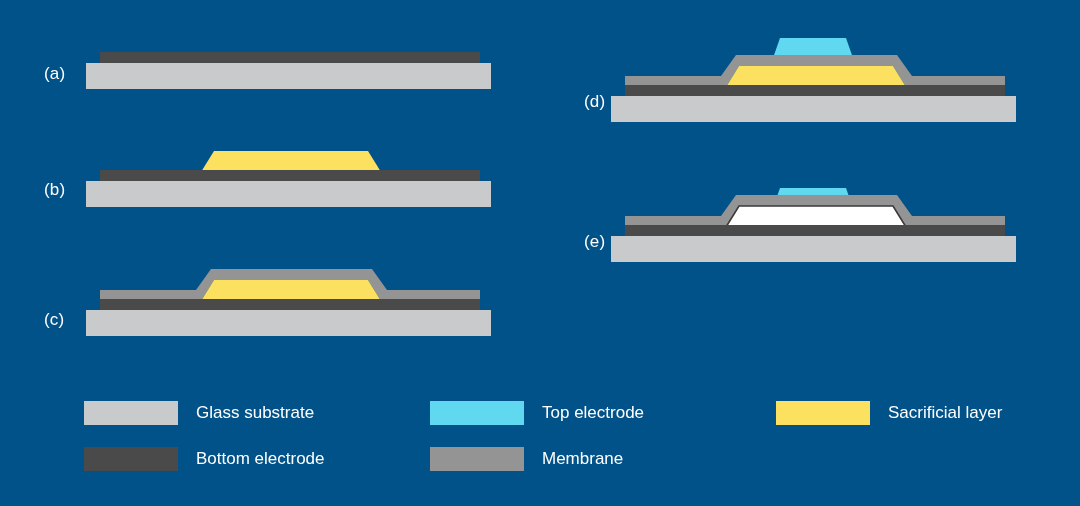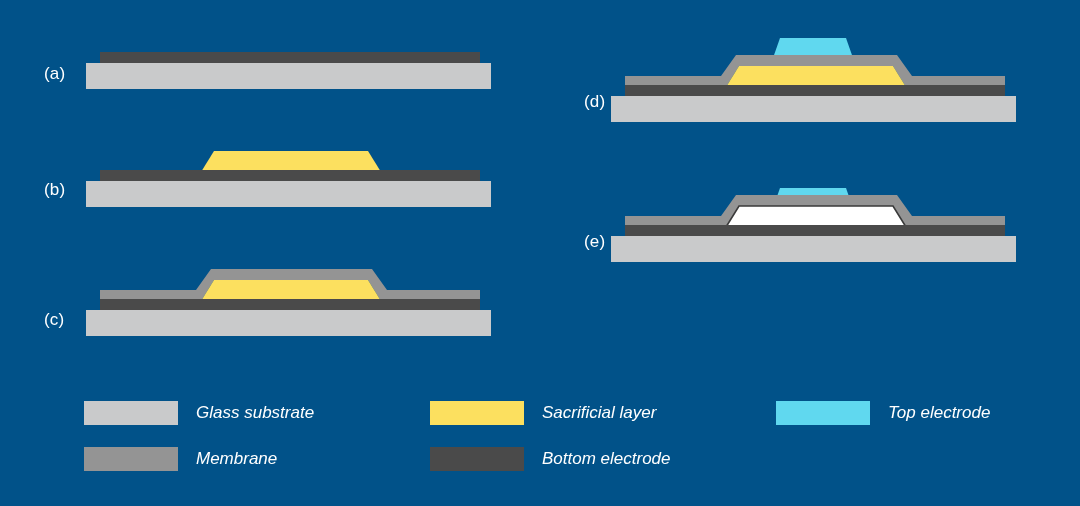--- a/index.html
+++ b/index.html
@@ -30,21 +30,20 @@
     width:950px;
     display:grid;
     grid-template-columns:346px 346px 258px;
     grid-template-rows:46px 46px;
     align-items:center;
   }
   .legend-item{
     display:flex;
     align-items:center;
     gap:18px;
-    font-style:italic;
   }
   .legend-swatch{
     width:94px;
     height:24px;
     box-sizing:border-box;
     flex:0 0 auto;
   }
   .legend-text{
     color:#ffffff;
     font-size:17px;
@@ -126,35 +125,35 @@
   </div>
 
   <div class="legend">
 
     <div class="legend-item">
       <span class="legend-swatch" style="background: rgb(201, 202, 203); border: none;"></span>
       <span class="legend-text">Glass substrate</span>
     </div>
 
     <div class="legend-item">
+      <span class="legend-swatch" style="background: rgb(96, 216, 239); border: none;"></span>
+      <span class="legend-text">Top electrode</span>
+    </div>
+
+    <div class="legend-item">
       <span class="legend-swatch" style="background: rgb(252, 224, 95); border: none;"></span>
       <span class="legend-text">Sacrificial layer</span>
     </div>
 
     <div class="legend-item">
-      <span class="legend-swatch" style="background: rgb(96, 216, 239); border: none;"></span>
-      <span class="legend-text">Top electrode</span>
+      <span class="legend-swatch" style="background: rgb(74, 74, 74); border: none;"></span>
+      <span class="legend-text">Bottom electrode</span>
     </div>
 
     <div class="legend-item">
       <span class="legend-swatch" style="background: rgb(148, 148, 148); border: none;"></span>
       <span class="legend-text">Membrane</span>
-    </div>
-
-    <div class="legend-item">
-      <span class="legend-swatch" style="background: rgb(74, 74, 74); border: none;"></span>
-      <span class="legend-text">Bottom electrode</span>
     </div>
 
 
   </div>
 
 </div>
 
 </body></html>

